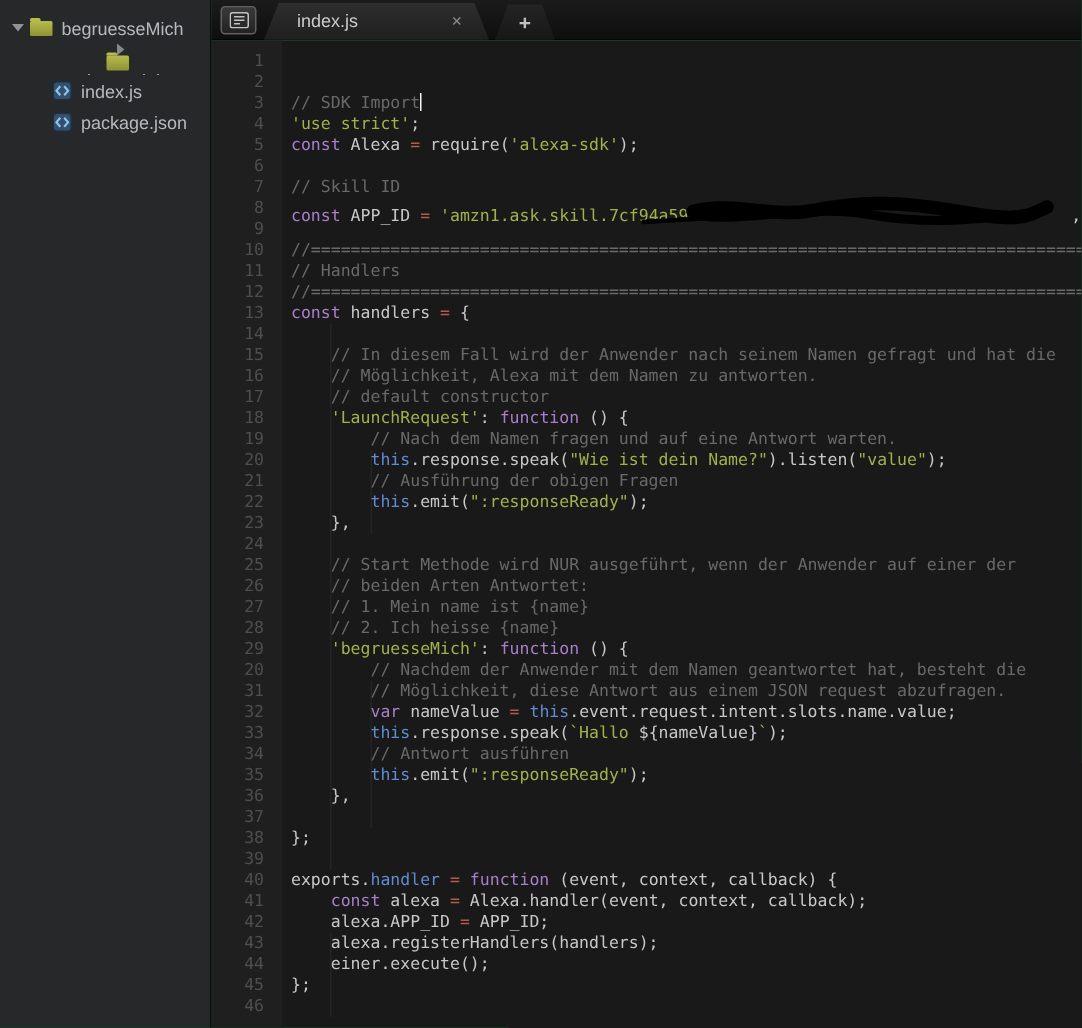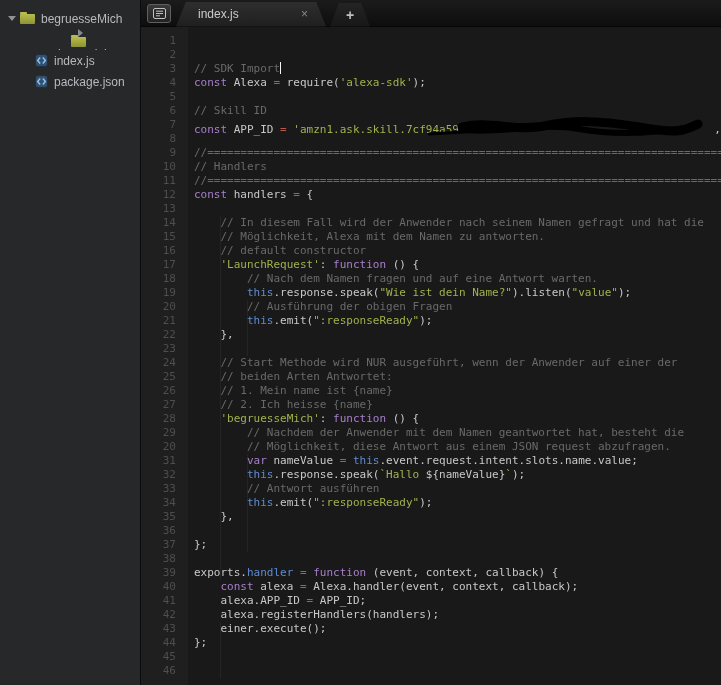--- a/index.html
+++ b/index.html
@@ -231,20 +231,21 @@
           <div>44</div>
           <div>45</div>
           <div>46</div>
         </div>
       <div class="code">
         <div class="iguide" style="left:32px; top:161px; height:364px;"></div>
         <div class="iguide" style="left:59px; top:245px; height:56px;"></div>
         <div class="iguide" style="left:59px; top:399px; height:98px;"></div>
         <div class="iguide" style="left:32px; top:567px; height:56px;"></div>
       <div class="cl"><span style="color: rgb(105, 105, 105);">// SDK Import</span><span class="caret"></span></div>
+          <div class="cl"><span style="color: rgb(160, 178, 76);">'use strict'</span><span style="color: rgb(200, 200, 200);">;</span></div>
           <div class="cl"><span style="color: rgb(168, 127, 204);">const</span><span style="color: rgb(200, 200, 200);"> Alexa </span><span style="color: rgb(181, 90, 77);">=</span><span style="color: rgb(200, 200, 200);"> require(</span><span style="color: rgb(160, 178, 76);">'alexa-sdk'</span><span style="color: rgb(200, 200, 200);">);</span></div>
           <div class="cl"></div>
           <div class="cl"><span style="color: rgb(105, 105, 105);">// Skill ID</span></div>
           <div class="cl"><span style="color: rgb(168, 127, 204);">const</span><span style="color: rgb(200, 200, 200);"> APP_ID </span><span style="color: rgb(181, 90, 77);">=</span><span style="color: rgb(200, 200, 200);"> </span><span style="color: rgb(160, 178, 76);">'amzn1.ask.skill.7cf94a59</span><span class="redact"><svg width="242" height="18" viewBox="0 0 242 18" style="overflow:visible">
                 <path d="M3 9 C 30 2, 55 14, 85 8 S 140 2, 180 9 S 225 13, 239 6" fill="none" stroke="#000" stroke-width="9" stroke-linecap="round"></path>
                 <path d="M8 12 C 40 16, 80 4, 120 11 S 190 15, 236 9" fill="none" stroke="#000" stroke-width="6" stroke-linecap="round"></path>
                 <path d="M-30 16 L 70 10" fill="none" stroke="#000" stroke-width="3" stroke-linecap="round"></path>
                 <path d="M120 3 L 210 14" fill="none" stroke="#000" stroke-width="3" stroke-linecap="round"></path>
               </svg></span><span style="color: rgb(200, 200, 200);">  ,</span></div>
           <div class="cl"></div>

